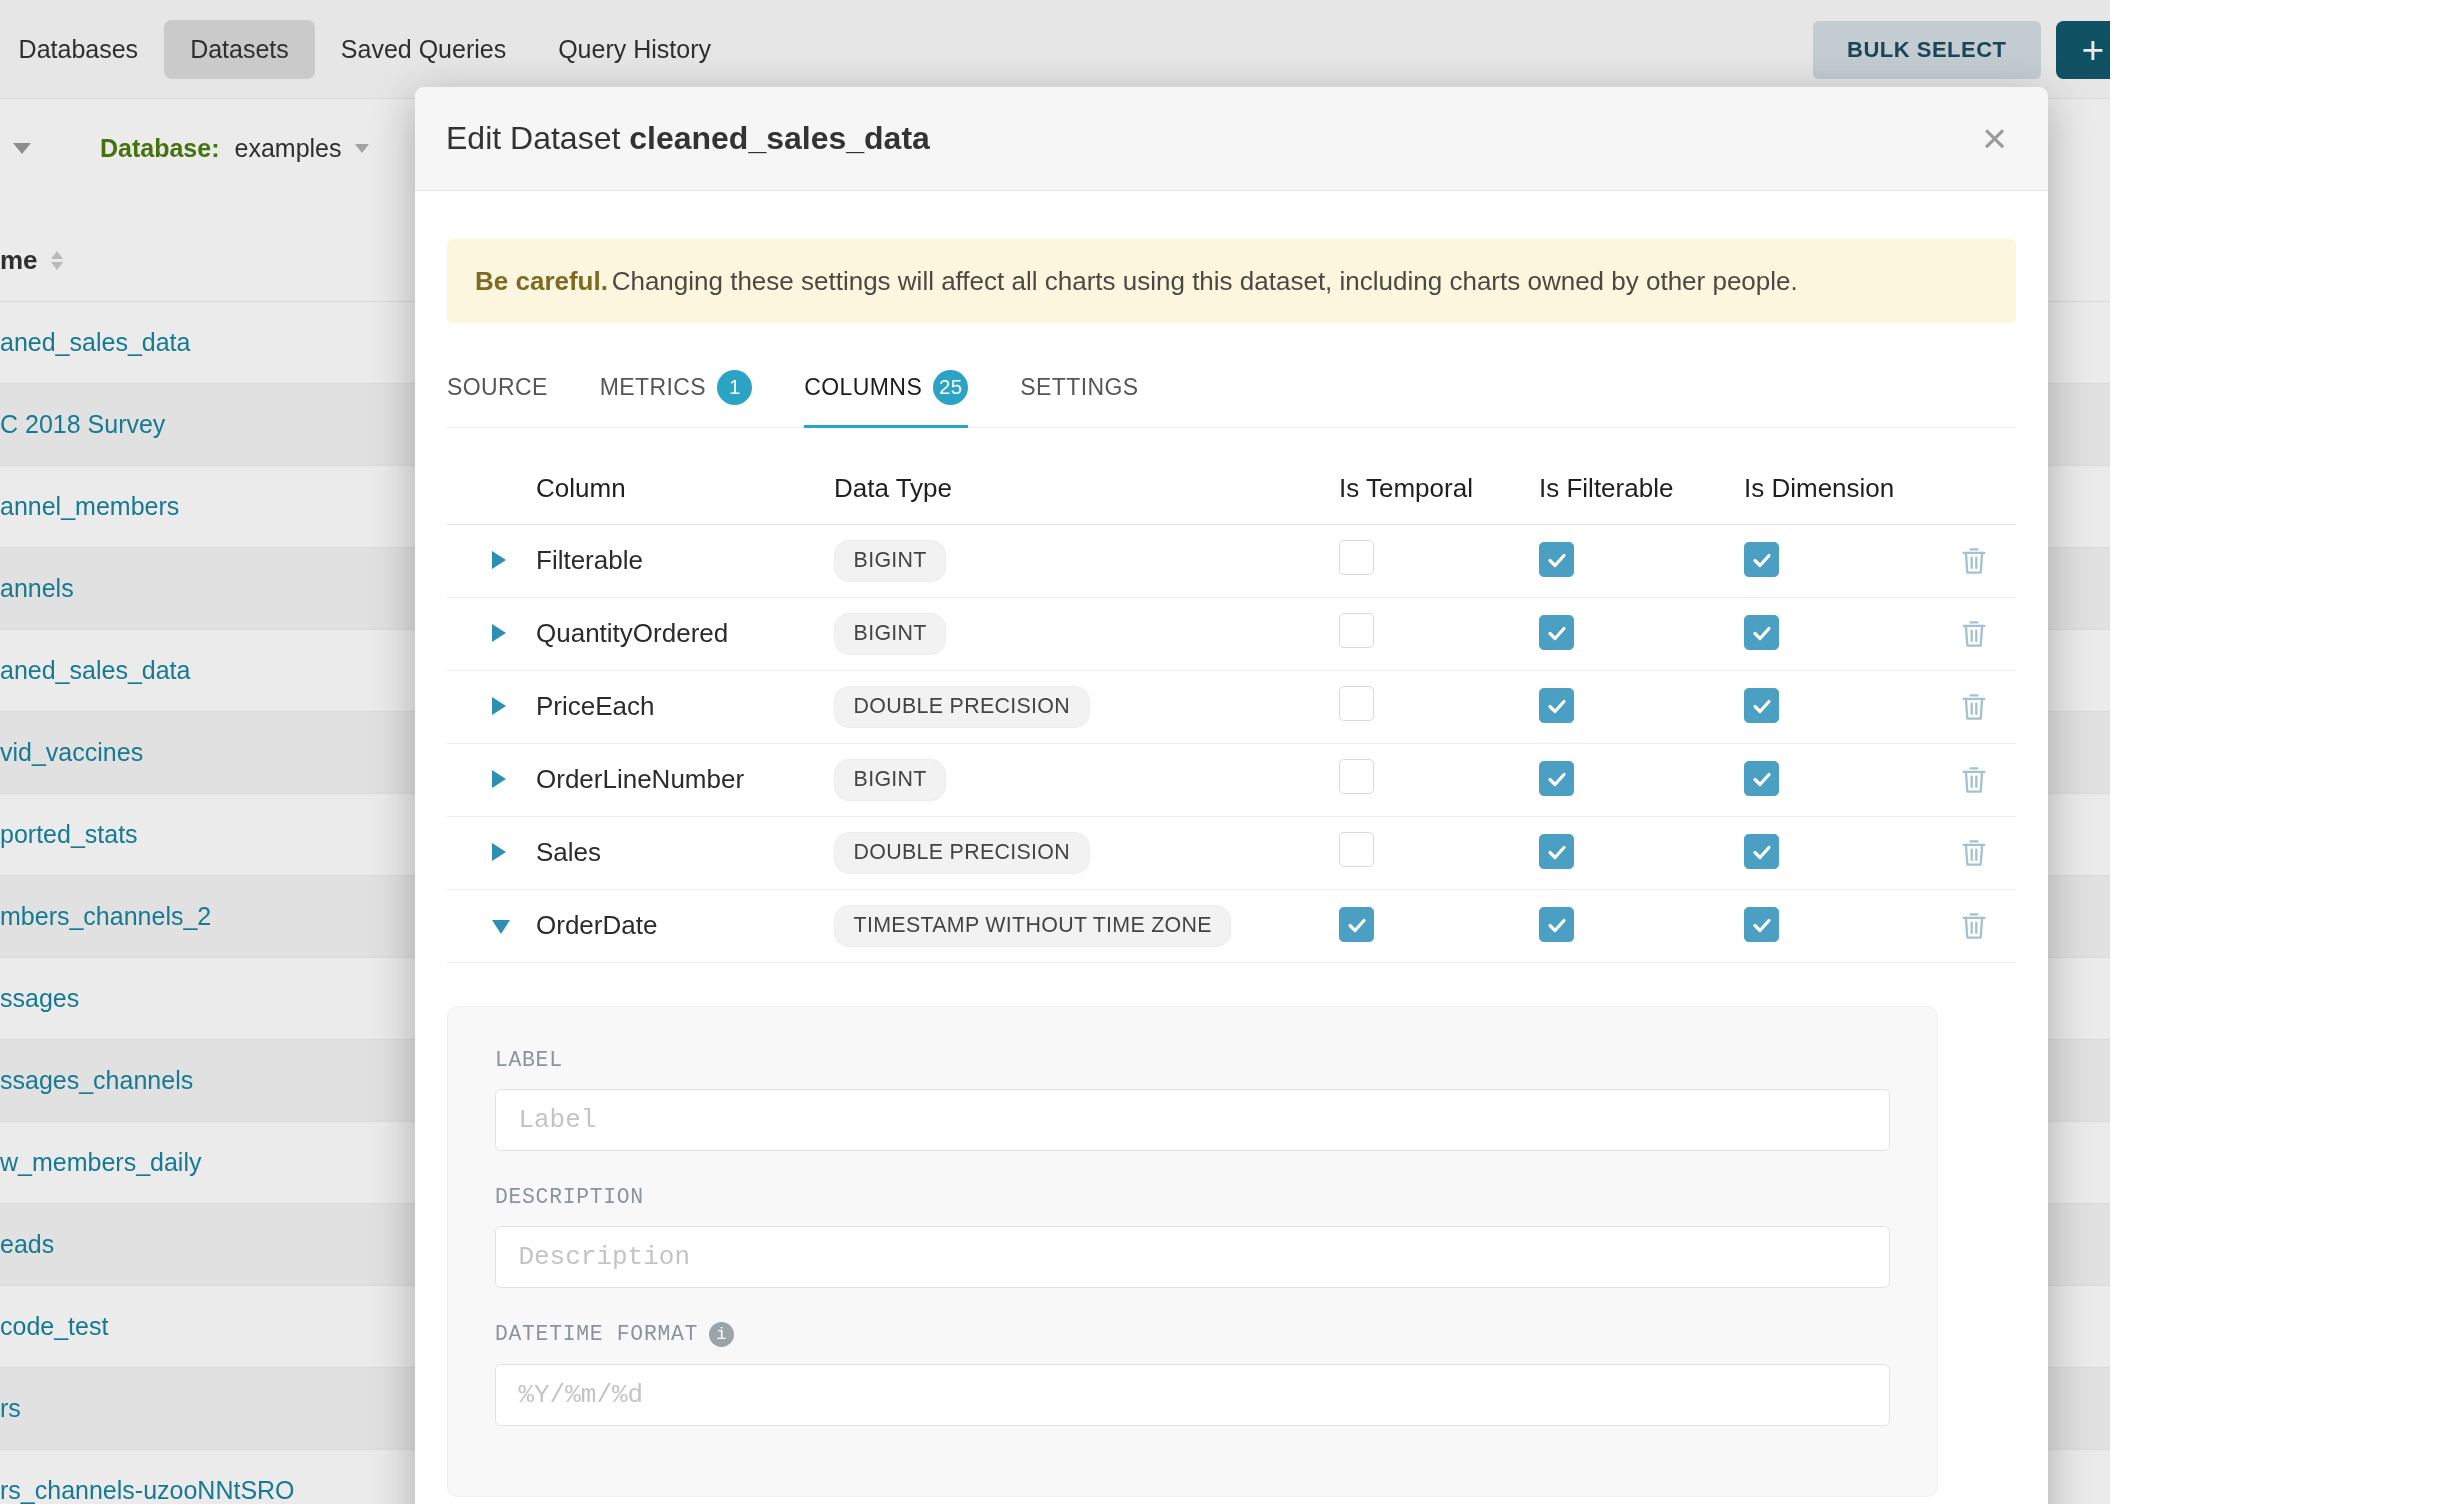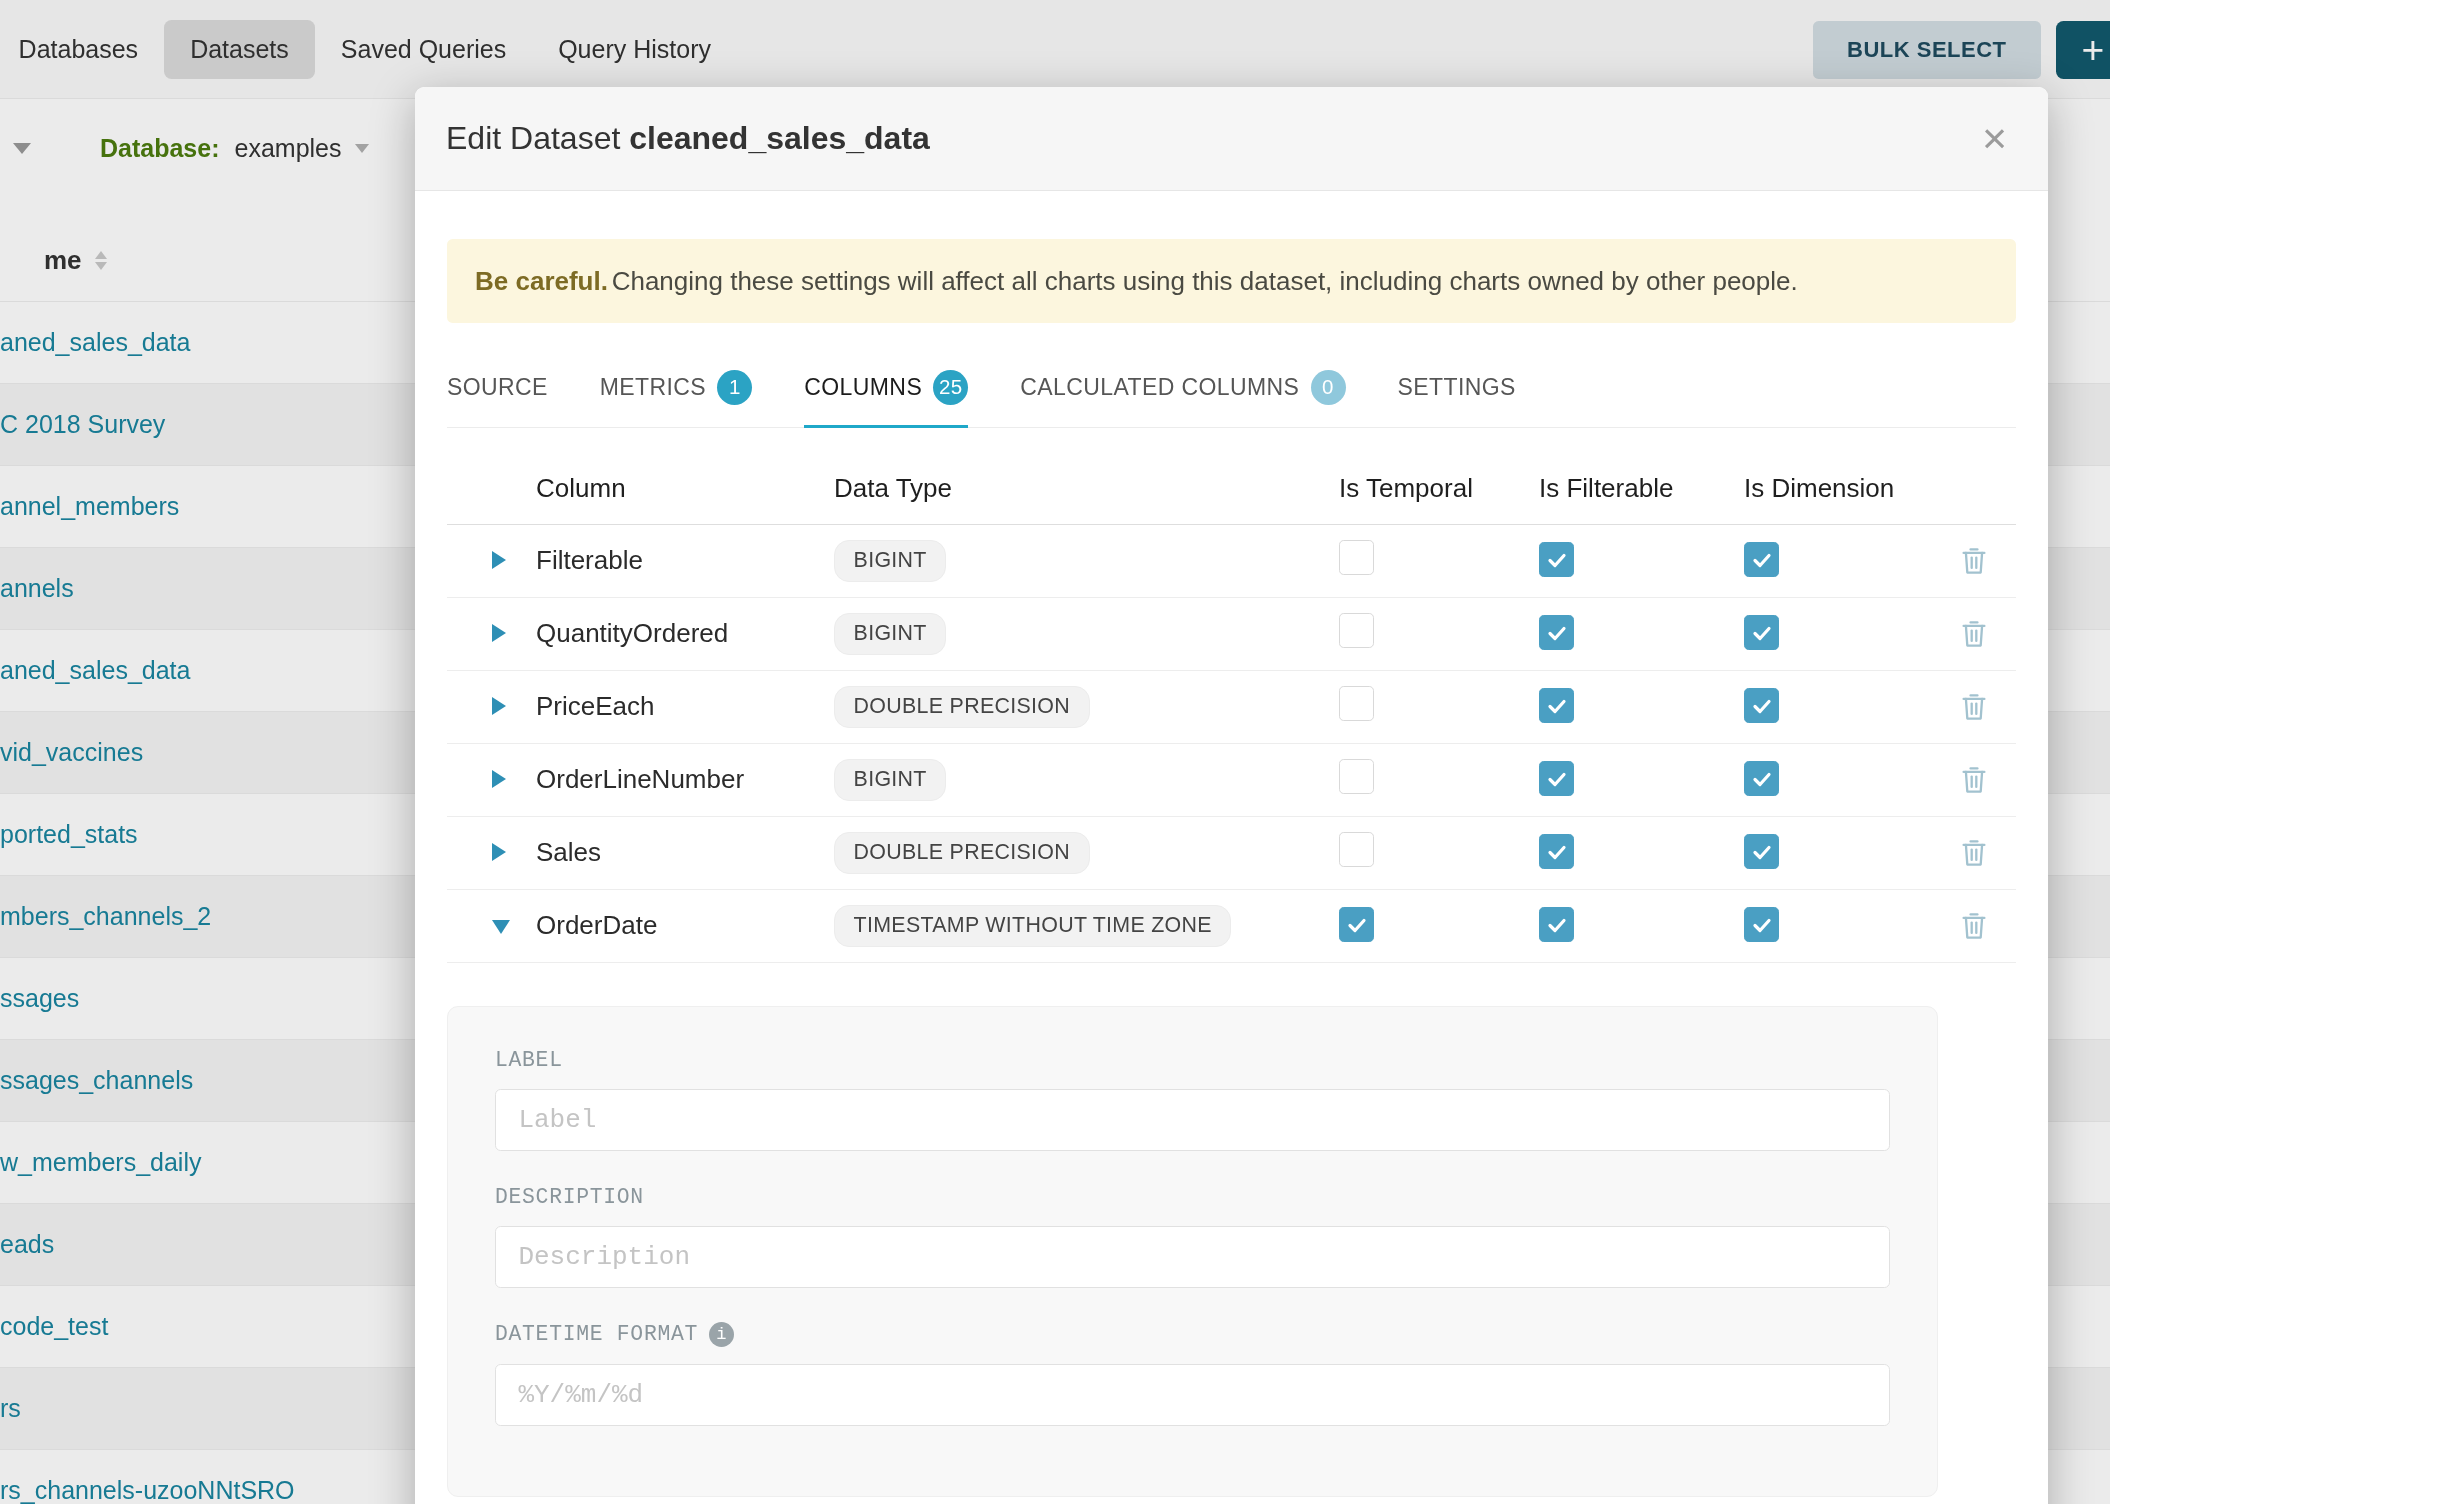--- a/index.html
+++ b/index.html
@@ -31,21 +31,21 @@
     display:flex; align-items:center; }
   .chev{ width:0; height:0; border-left:9.3px solid transparent; border-right:9.3px solid transparent;
     border-top:11.2px solid #9a9a9a; margin-left:13px; cursor:pointer; }
   .chev.small{ border-left-width:7.5px; border-right-width:7.5px; border-top-width:9.3px;
     border-top-color:#b0b0b0; margin-left:13px; }
   .db-label{ font-weight:bold; font-size:25px; color:#4d7c0f; margin-left:69px; }
   .db-value{ font-size:25px; color:#333; margin-left:15px; cursor:pointer; }
 
   .list-header{ position:absolute; top:220px; left:0; right:0; height:82px; display:flex;
     align-items:center; border-bottom:0.9px solid #ededed; background:#fff; }
-  .lh-name{ font-size:26px; font-weight:bold; color:#333; cursor:pointer;padding-left:44px; }
+  .lh-name{ font-size:26px; font-weight:bold; color:#333; cursor:pointer; }
   .sort{ display:inline-flex; flex-direction:column; gap:3.7px; margin-left:13px; cursor:pointer; }
   .tri-up{ width:0; height:0; border-left:6.5px solid transparent; border-right:6.5px solid transparent;
     border-bottom:8.4px solid #c9c9c9; }
   .tri-down{ width:0; height:0; border-left:6.5px solid transparent; border-right:6.5px solid transparent;
     border-top:8.4px solid #c9c9c9; }
   .lh-actions{ position:absolute; left:2135px; font-size:26px; font-weight:bold; color:#333; }
 
   .ds-rows{ position:absolute; top:302px; left:0; right:0; }
   .ds-row{ height:82px; display:flex; align-items:center; border-bottom:0.9px solid #ededed; background:#fff; }
   .ds-row.alt{ background:#f5f5f5; }
@@ -208,24 +208,20 @@
           </div>
           <div class="m-tab">
             <span>METRICS</span>
             <span class="badge">1</span>
           </div>
           <div class="m-tab active">
             <span>COLUMNS</span>
             <span class="badge">25</span>
           </div>
           <div class="m-tab">
-            <span>CALCULATED COLUMNS</span>
-            <span class="badge muted">0</span>
-          </div>
-          <div class="m-tab">
             <span>SETTINGS</span>
           </div>
         </div>
       <div class="cols-table">
         <div class="col-head">
             <div class="hc"></div>
             <div class="hc">Column</div>
             <div class="hc">Data Type</div>
             <div class="hc pl">Is Temporal</div>
             <div class="hc pl">Is Filterable</div>

